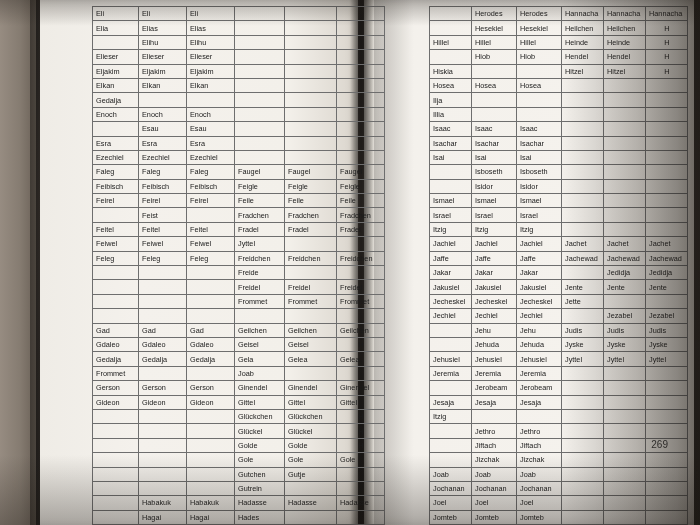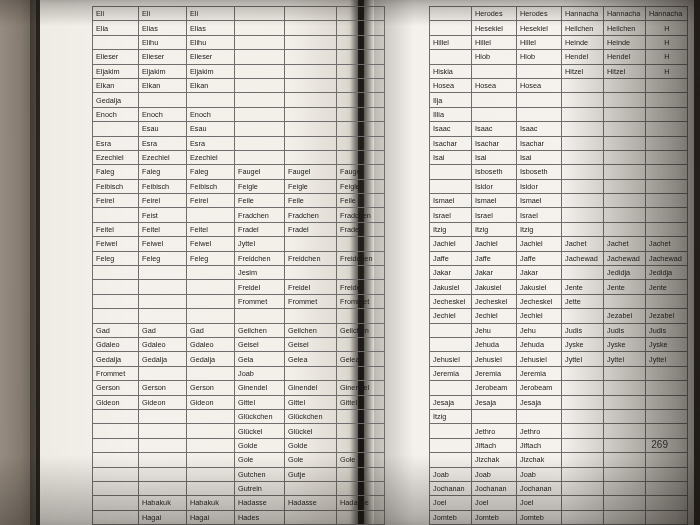--- a/index.html
+++ b/index.html
@@ -272,21 +272,21 @@
             <td>Feleg</td>
             <td>Feleg</td>
             <td>Freidchen</td>
             <td>Freidchen</td>
             <td>Freidchen</td>
           </tr>
           <tr>
             <td></td>
             <td></td>
             <td></td>
-            <td>Jesim</td>
+            <td>Freide</td>
             <td class="c"></td>
             <td class="c"></td>
           </tr>
           <tr>
             <td></td>
             <td></td>
             <td></td>
             <td>Freidel</td>
             <td>Freidel</td>
             <td>Freidel</td>

